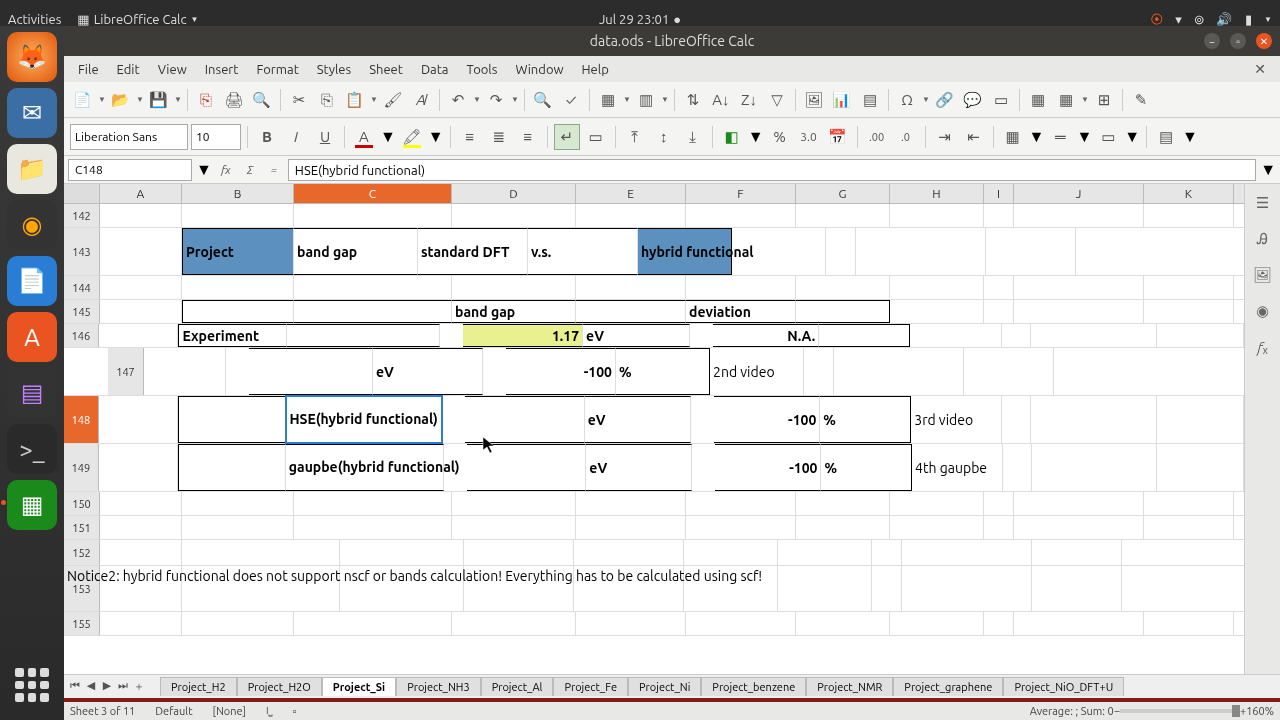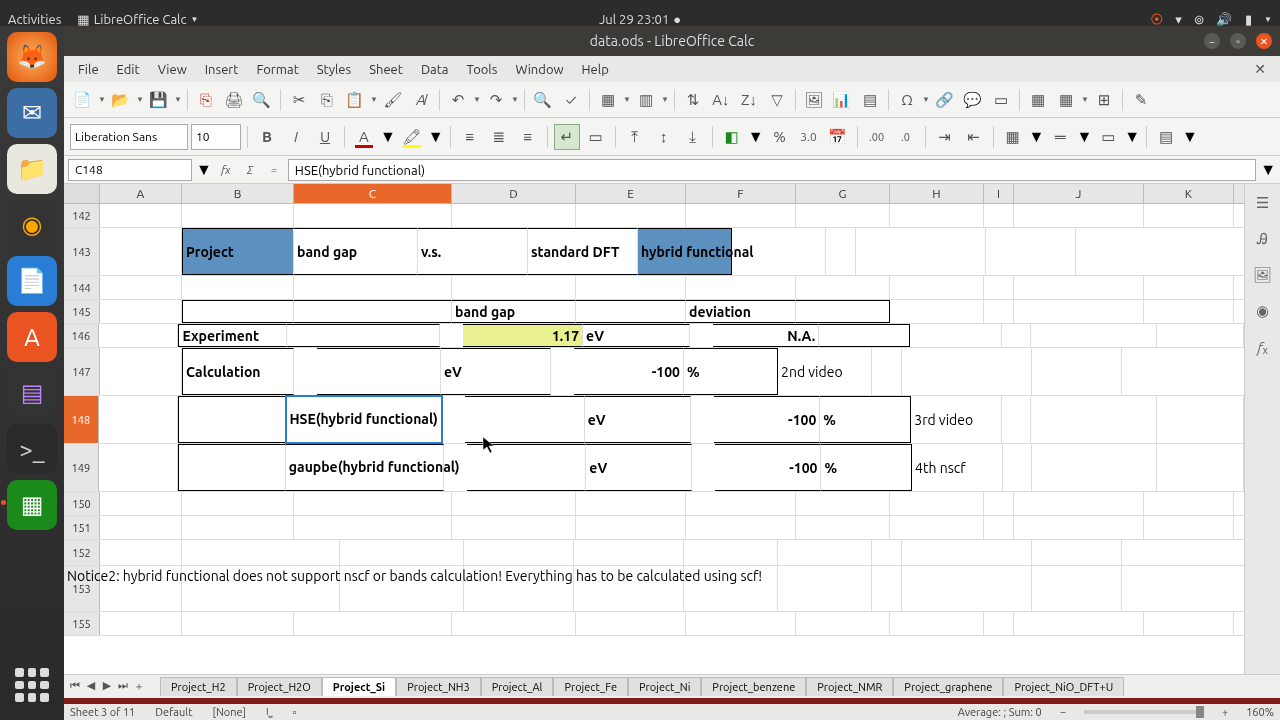--- a/index.html
+++ b/index.html
@@ -99,22 +99,22 @@
 .sidebar .sbtn { width: 26px; height: 26px; display: flex; align-items: center; justify-content: center; color: #666; font-size: 15px; }
 
 
 .tabbar { height: 24px; background: #efefef; border-top: 1px solid #ccc; display: flex; align-items: center; font-size: 11px; }
 .tabbar .nav { display: flex; padding: 0 4px; gap: 2px; }
 .tabbar .nav span { width: 14px; text-align: center; cursor: pointer; color: #555; }
 .tabbar .tabs { display: flex; padding-left: 10px; }
 .tabbar .tab { padding: 3px 10px; border: 1px solid #bbb; border-bottom: none; background: #e0e0e0; cursor: pointer; }
 .tabbar .tab.active { background: #fff; font-weight: bold; }
 
-.statusbar { height: 22px; background: #e8e8e6; border-top: 6px solid #7f1d1d; display: flex; align-items: center; font-size: 11px; color: #444; padding: 0 6px; gap: 20px; }
-.statusbar .sb-right { margin-left: auto; display: flex; gap: 18px; align-items: center; }
+.statusbar { height: 22px; background: #e8e8e6; border-top: 4px solid #7f1d1d; display: flex; align-items: center; font-size: 11px; color: #444; padding: 0 6px; gap: 20px; }
+.statusbar .sb-right { margin-left: auto; display: flex; align-items: center; }
 .zoom-slider { width: 120px; height: 4px; background: #ccc; position: relative; }
 .zoom-slider::after { content: ""; position: absolute; right: 0; top: -4px; width: 8px; height: 12px; background: #888; }
 
 svg { display: block; }
 </style>
 </head>
 <body>
 
 <div class="sysbar">
   <div class="sysbar-left">
@@ -328,22 +328,22 @@
             <div class="cell cw-H"></div>
             <div class="cell cw-I"></div>
             <div class="cell cw-J"></div>
             <div class="cell cw-K"></div>
           </div>
           <div class="row" style="height: 48px;">
             <div class="rh">143</div>
             <div class="cell cw-A"></div>
             <div class="cell cw-B b-top b-bottom b-left bgblue">Project</div>
             <div class="cell cw-D b-top b-bottom overflow-vis">band gap</div>
+            <div class="cell cw-E b-top b-bottom overflow-vis">standard DFT</div>
             <div class="cell cw-F b-top b-bottom overflow-vis">v.s.</div>
-            <div class="cell cw-E b-top b-bottom overflow-vis">standard DFT</div>
             <div class="cell cw-G b-top b-bottom b-right overflow-vis bgblue">hybrid functional</div>
             <div class="cell cw-H overflow-vis"></div>
             <div class="cell cw-I"></div>
             <div class="cell cw-J"></div>
             <div class="cell cw-K"></div>
           </div>
           <div class="row" style="height: 24px;">
             <div class="rh">144</div>
             <div class="cell cw-A"></div>
             <div class="cell cw-B"></div>
@@ -378,24 +378,23 @@
             <div class="cell cw-C b-top b-bottom"></div>
             <div class="cell cw-D b-top b-bottom bgyellow right">1.17</div>
             <div class="cell cw-E b-top b-bottom">eV</div>
             <div class="cell cw-F b-top b-bottom right">N.A.</div>
             <div class="cell cw-G b-top b-bottom b-right"></div>
             <div class="cell cw-H"></div>
             <div class="cell cw-I"></div>
             <div class="cell cw-J"></div>
             <div class="cell cw-K"></div>
           </div>
-          <div class="row" style="height: 48px;">
+          <div class="row" style="height: 48px; padding-left: 44px;">
             <div class="rh">147</div>
             <div class="cell cw-A"></div>
-            <div class="cell cw-B b-top b-bottom b-left">Calculation</div>
             <div class="cell cw-D b-top b-bottom right"></div>
             <div class="cell cw-E b-top b-bottom">eV</div>
             <div class="cell cw-F b-top b-bottom right">-100</div>
             <div class="cell cw-G b-top b-bottom b-right">%</div>
             <div class="cell cw-H">2nd video</div>
             <div class="cell cw-I"></div>
             <div class="cell cw-J"></div>
             <div class="cell cw-K"></div>
           </div>
           <div class="row" style="height: 48px;">
@@ -414,21 +413,21 @@
           </div>
           <div class="row" style="height: 48px;">
             <div class="rh">149</div>
             <div class="cell cw-A"></div>
             <div class="cell cw-B b-top b-bottom b-left"></div>
             <div class="cell cw-C b-top b-bottom wrap">gaupbe(hybrid functional)</div>
             <div class="cell cw-D b-top b-bottom right"></div>
             <div class="cell cw-E b-top b-bottom">eV</div>
             <div class="cell cw-F b-top b-bottom right">-100</div>
             <div class="cell cw-G b-top b-bottom b-right">%</div>
-            <div class="cell cw-H">4th nscf</div>
+            <div class="cell cw-H">4th gaupbe</div>
             <div class="cell cw-I"></div>
             <div class="cell cw-J"></div>
             <div class="cell cw-K"></div>
           </div>
           <div class="row" style="height: 24px;">
             <div class="rh">150</div>
             <div class="cell cw-A"></div>
             <div class="cell cw-B"></div>
             <div class="cell cw-C"></div>
             <div class="cell cw-D"></div>

